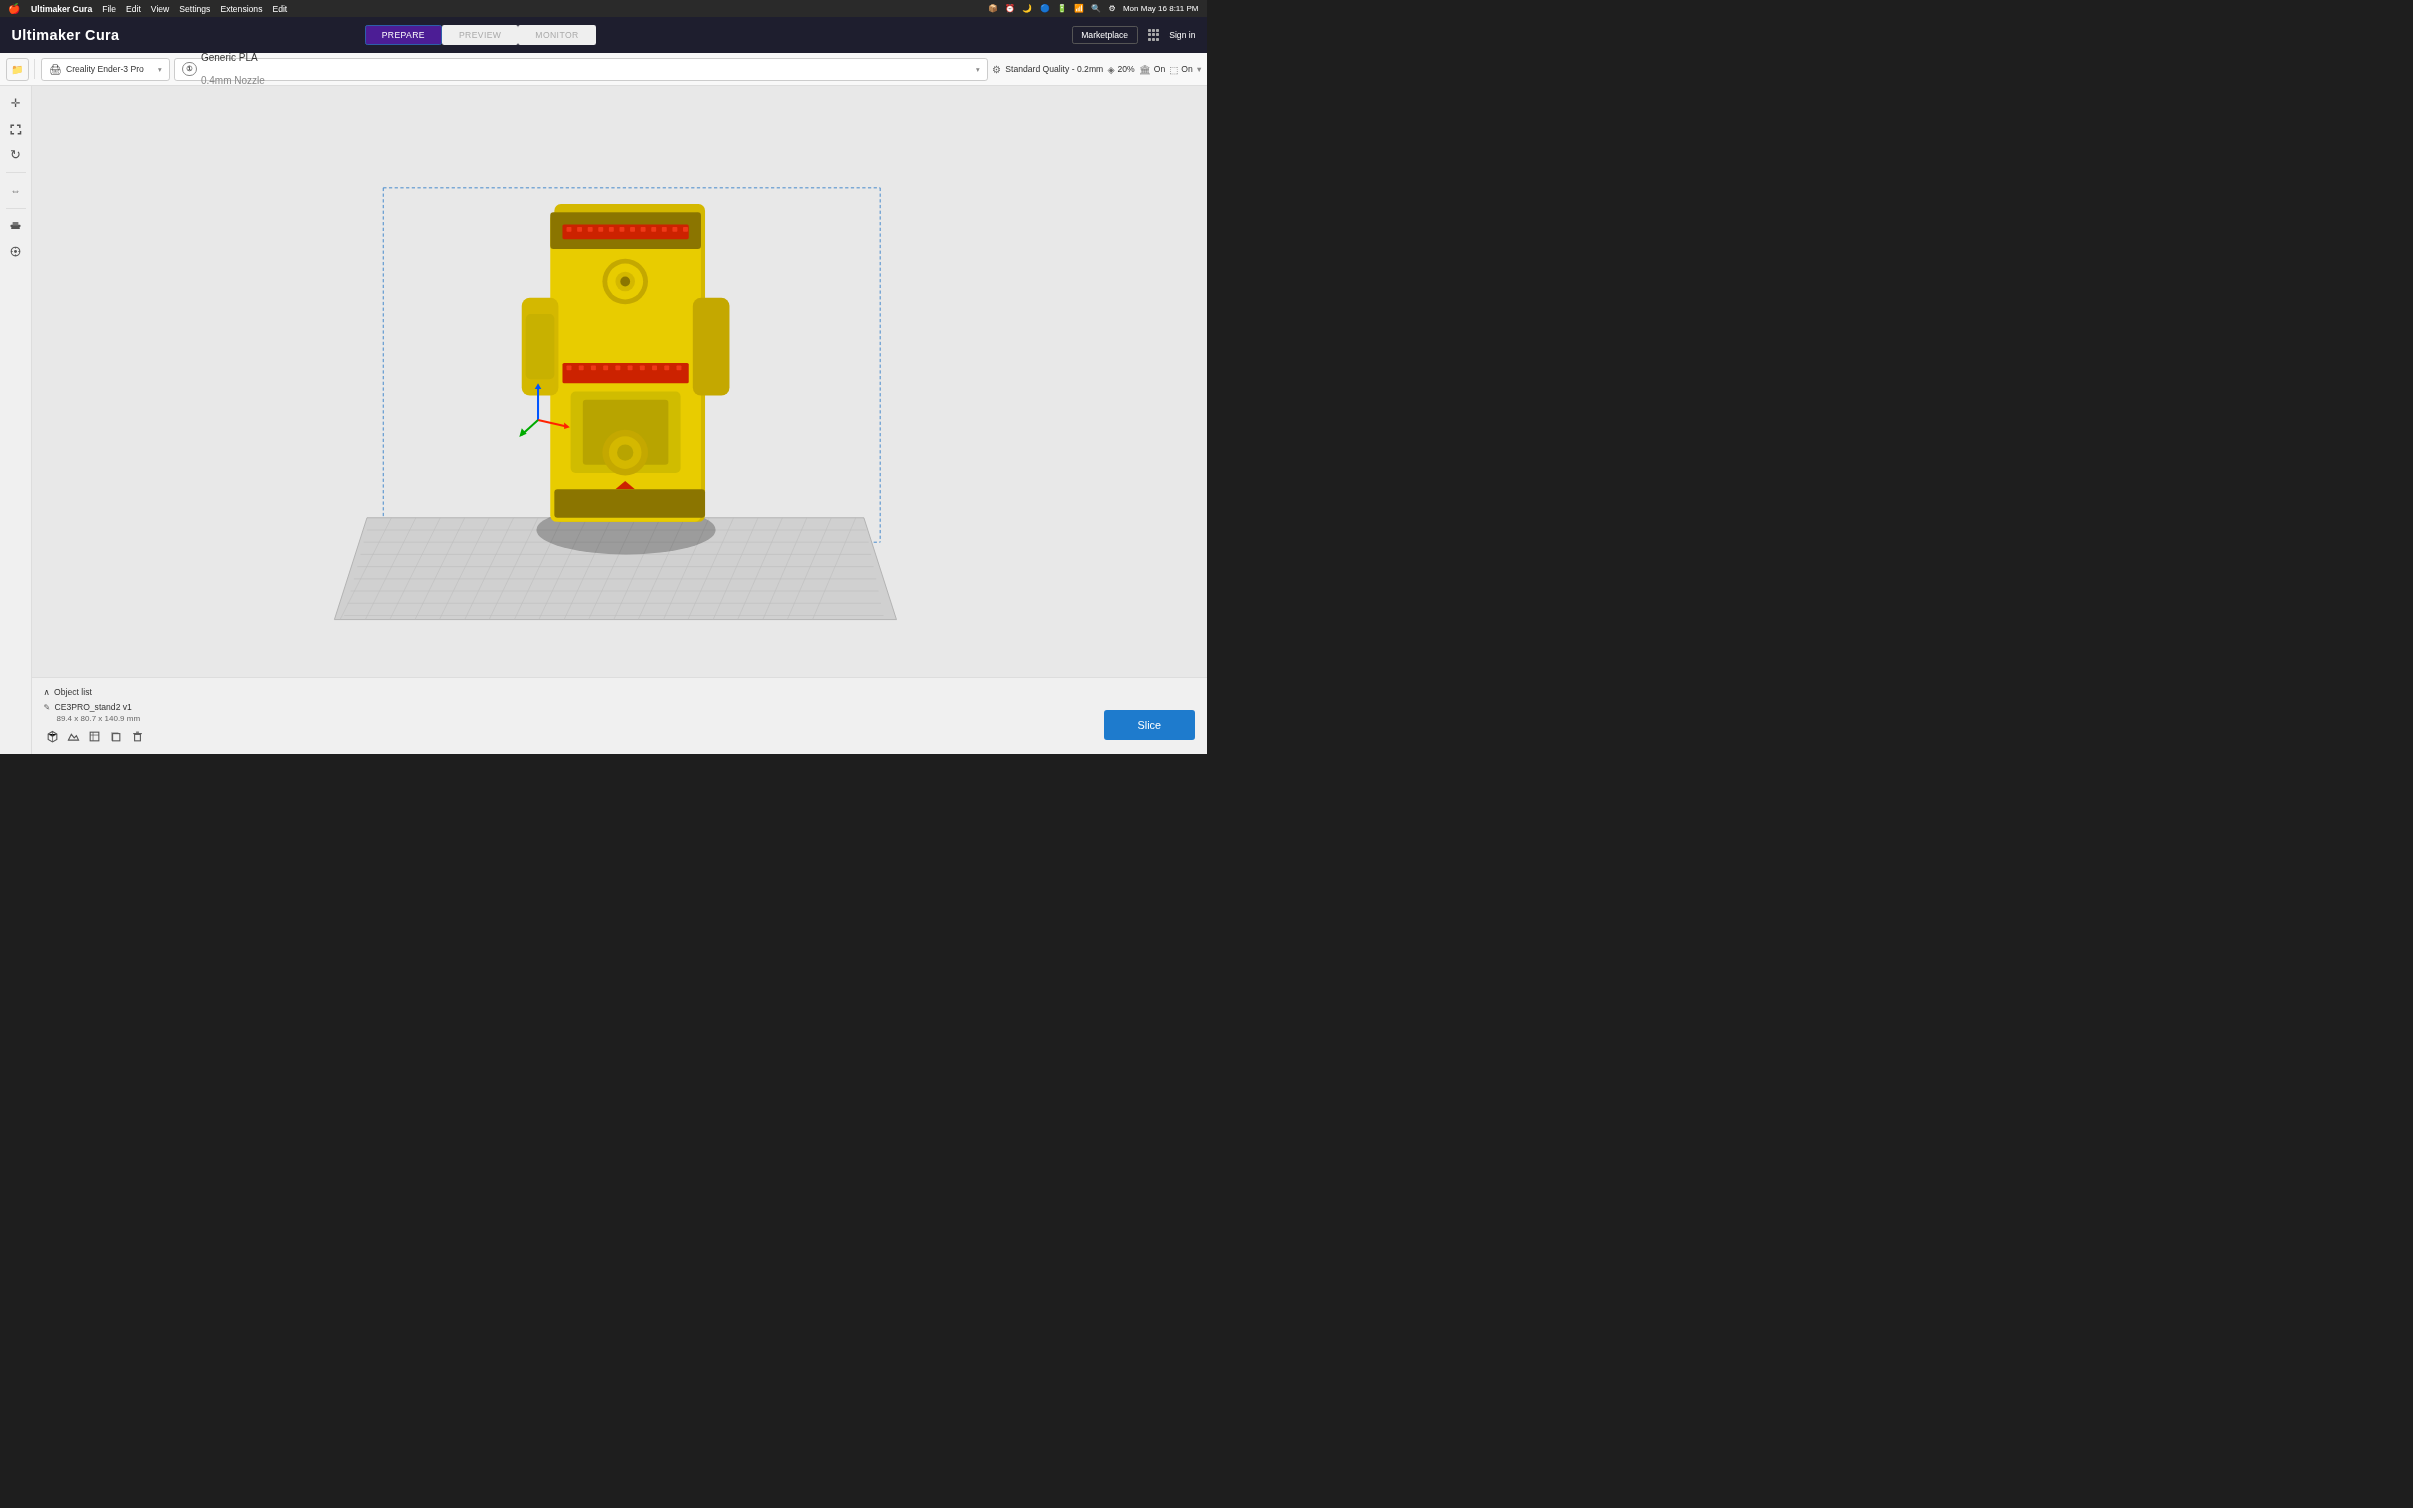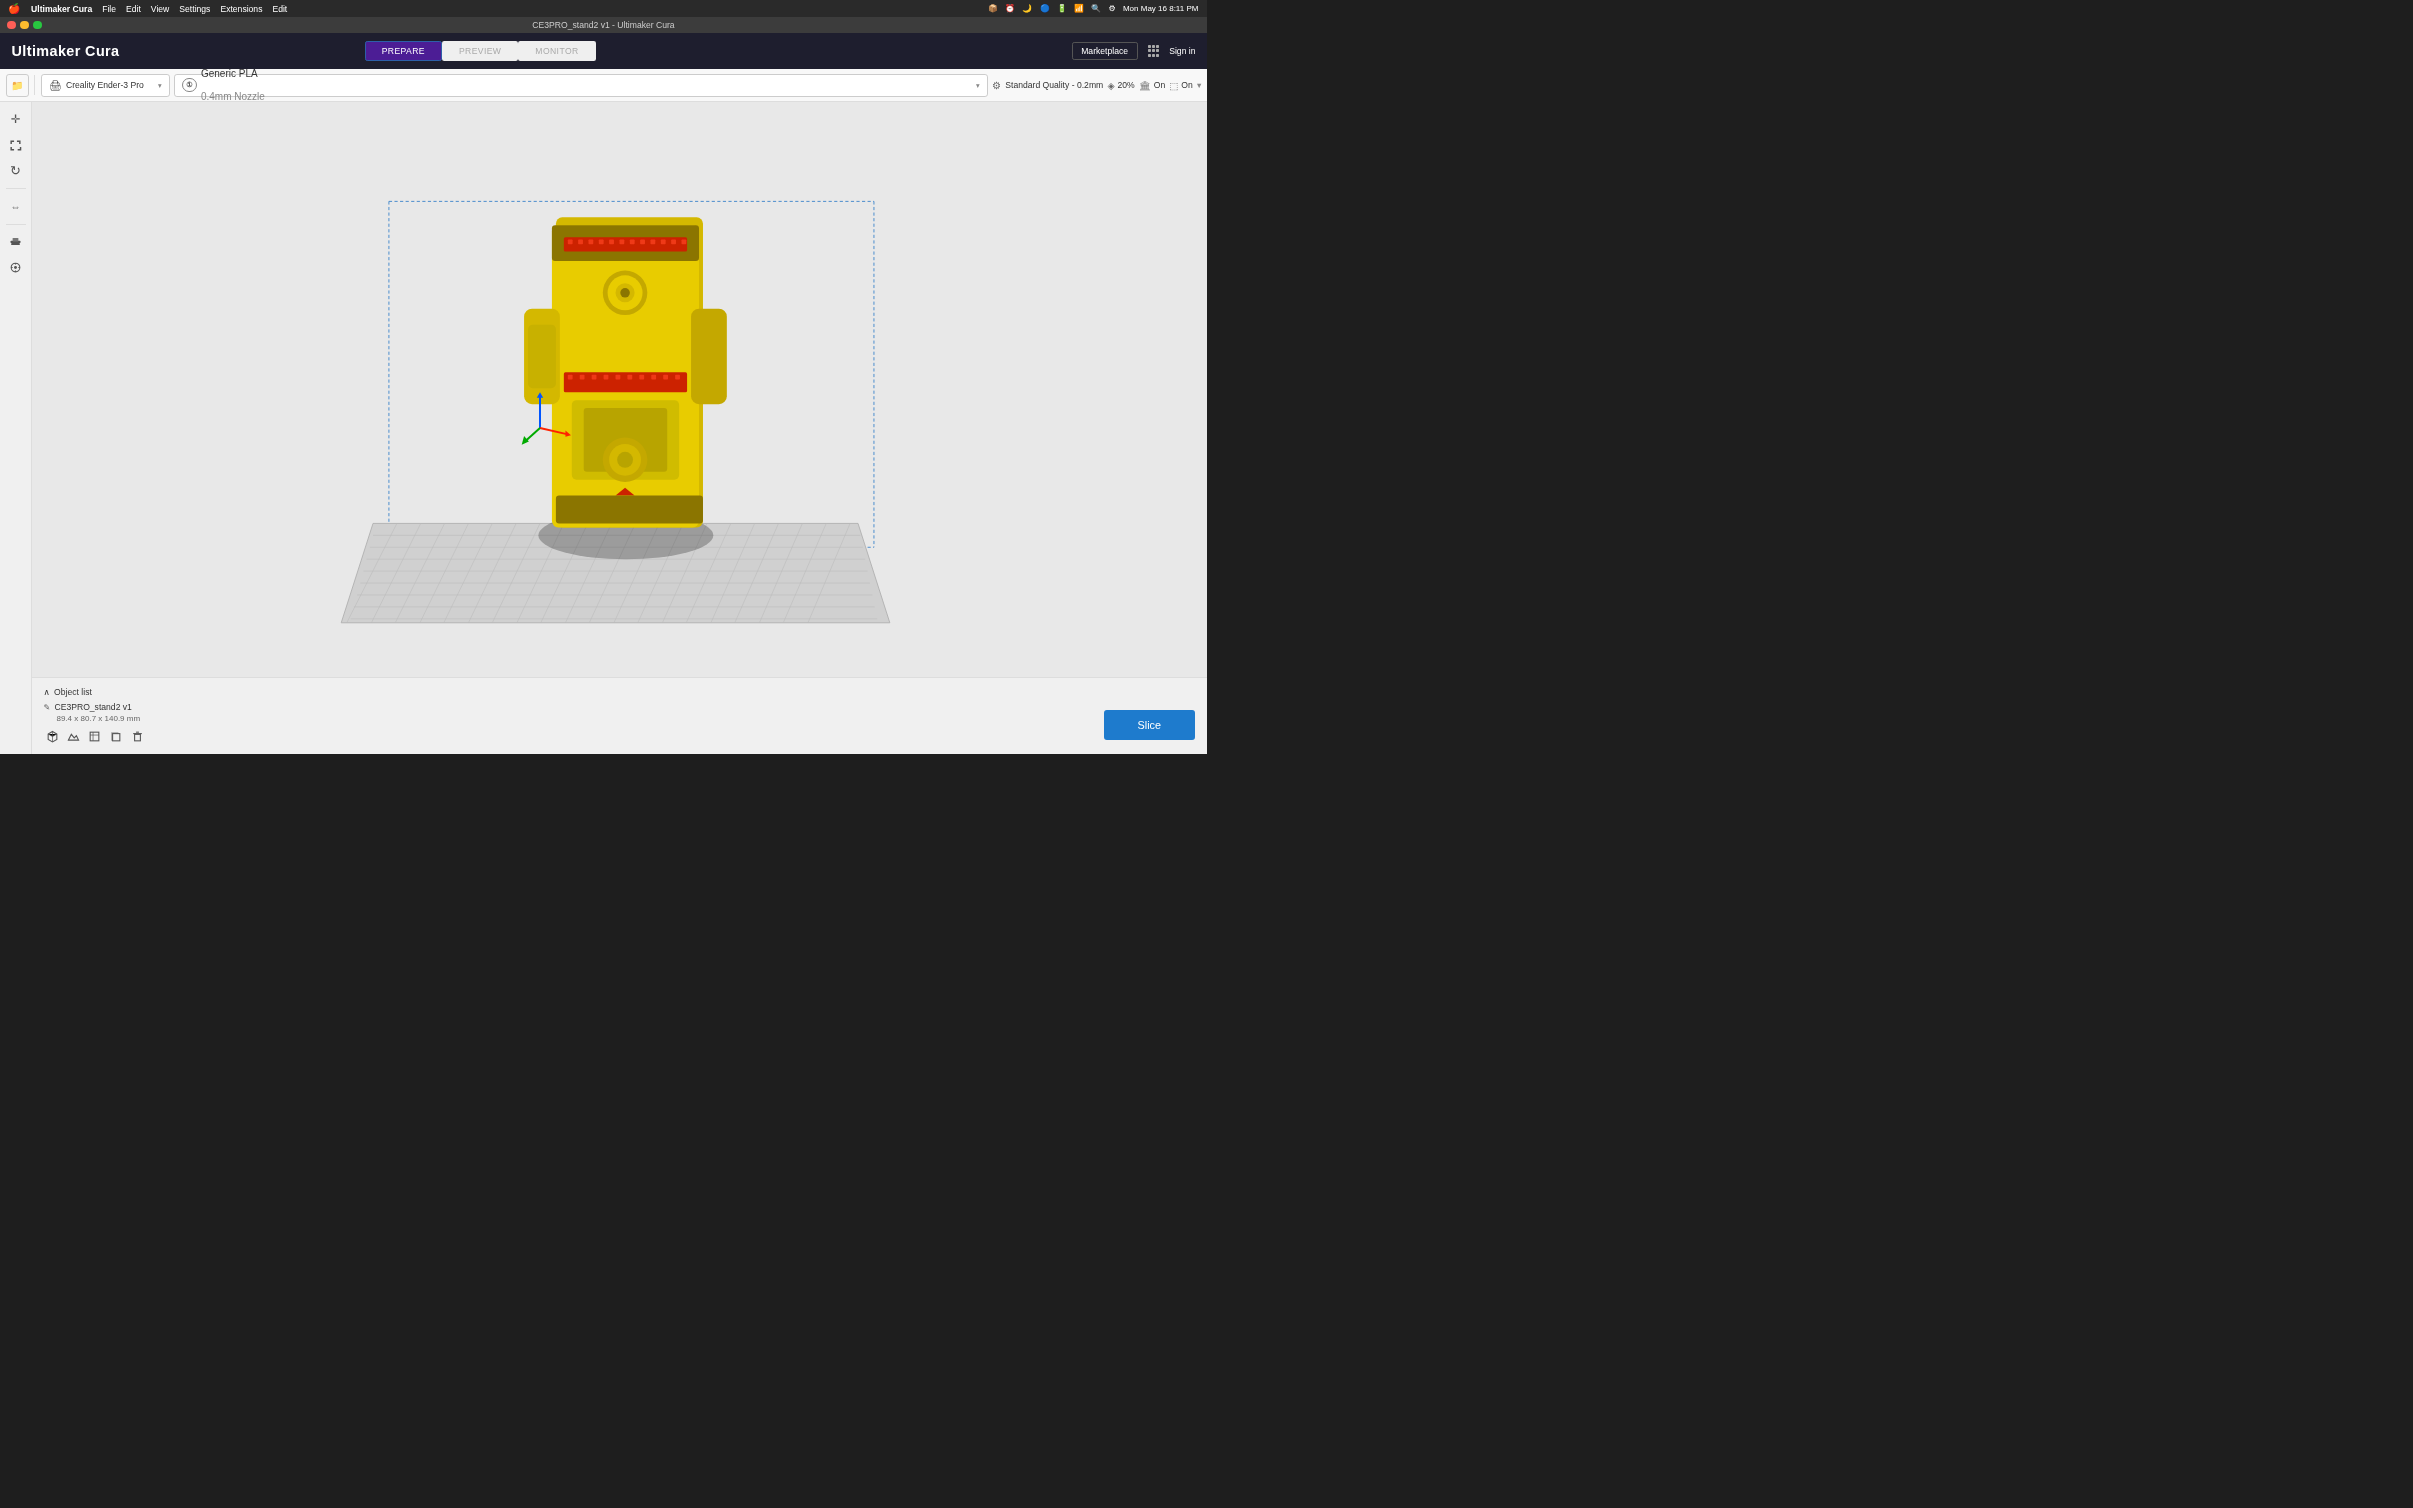--- a/index.html
+++ b/index.html
@@ -332,28 +332,20 @@
     <span>🔋</span>
     <span>📶</span>
     <span>🔍</span>
     <span>⚙</span>
     <span class="menubar-time">Mon May 16  8:11 PM</span>
   </div>
 </div>
 
 <div class="window">
 
-  <div class="titlebar">
-    <div class="titlebar-buttons">
-      <button class="tb-btn tb-close"></button>
-      <button class="tb-btn tb-min"></button>
-      <button class="tb-btn tb-max"></button>
-    </div>
-    <span class="titlebar-title">CE3PRO_stand2 v1 - Ultimaker Cura</span>
-  </div>
 
   <div class="app-header">
     <div class="app-logo">
       <span>Ultimaker</span>
       <span>Cura</span>
     </div>
 
     <nav class="nav-tabs">
       <button class="nav-tab active">PREPARE</button>
       <button class="nav-tab">PREVIEW</button>

